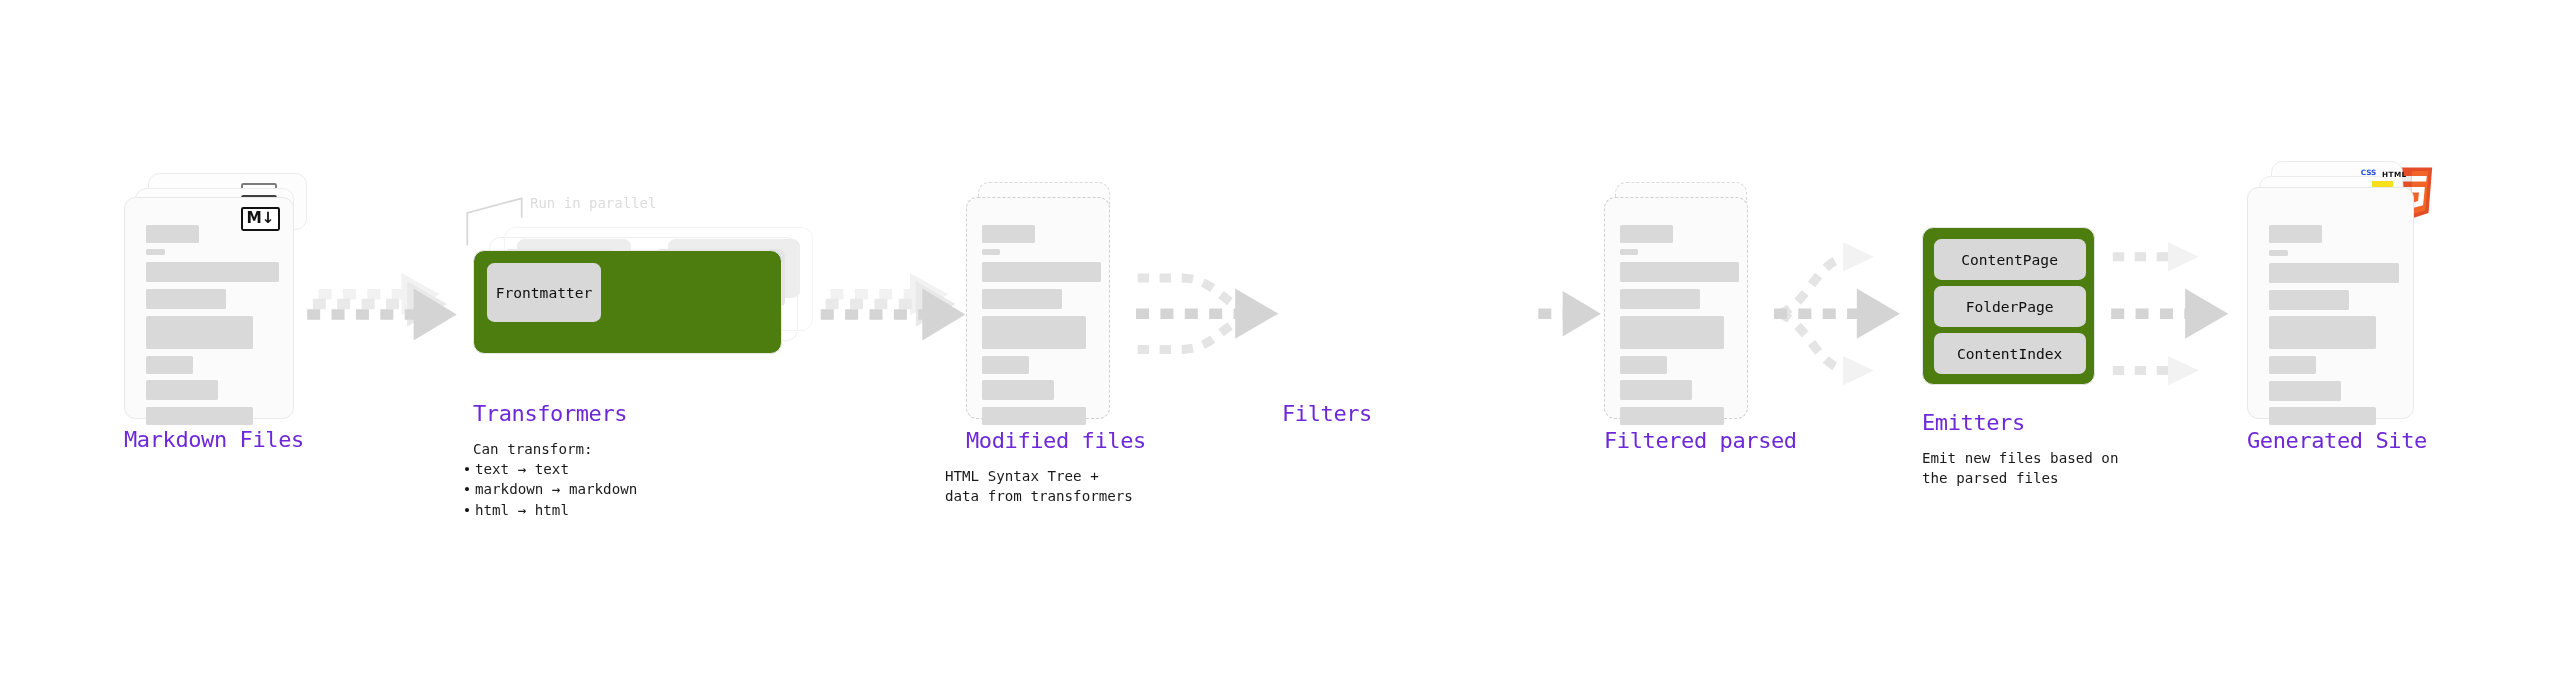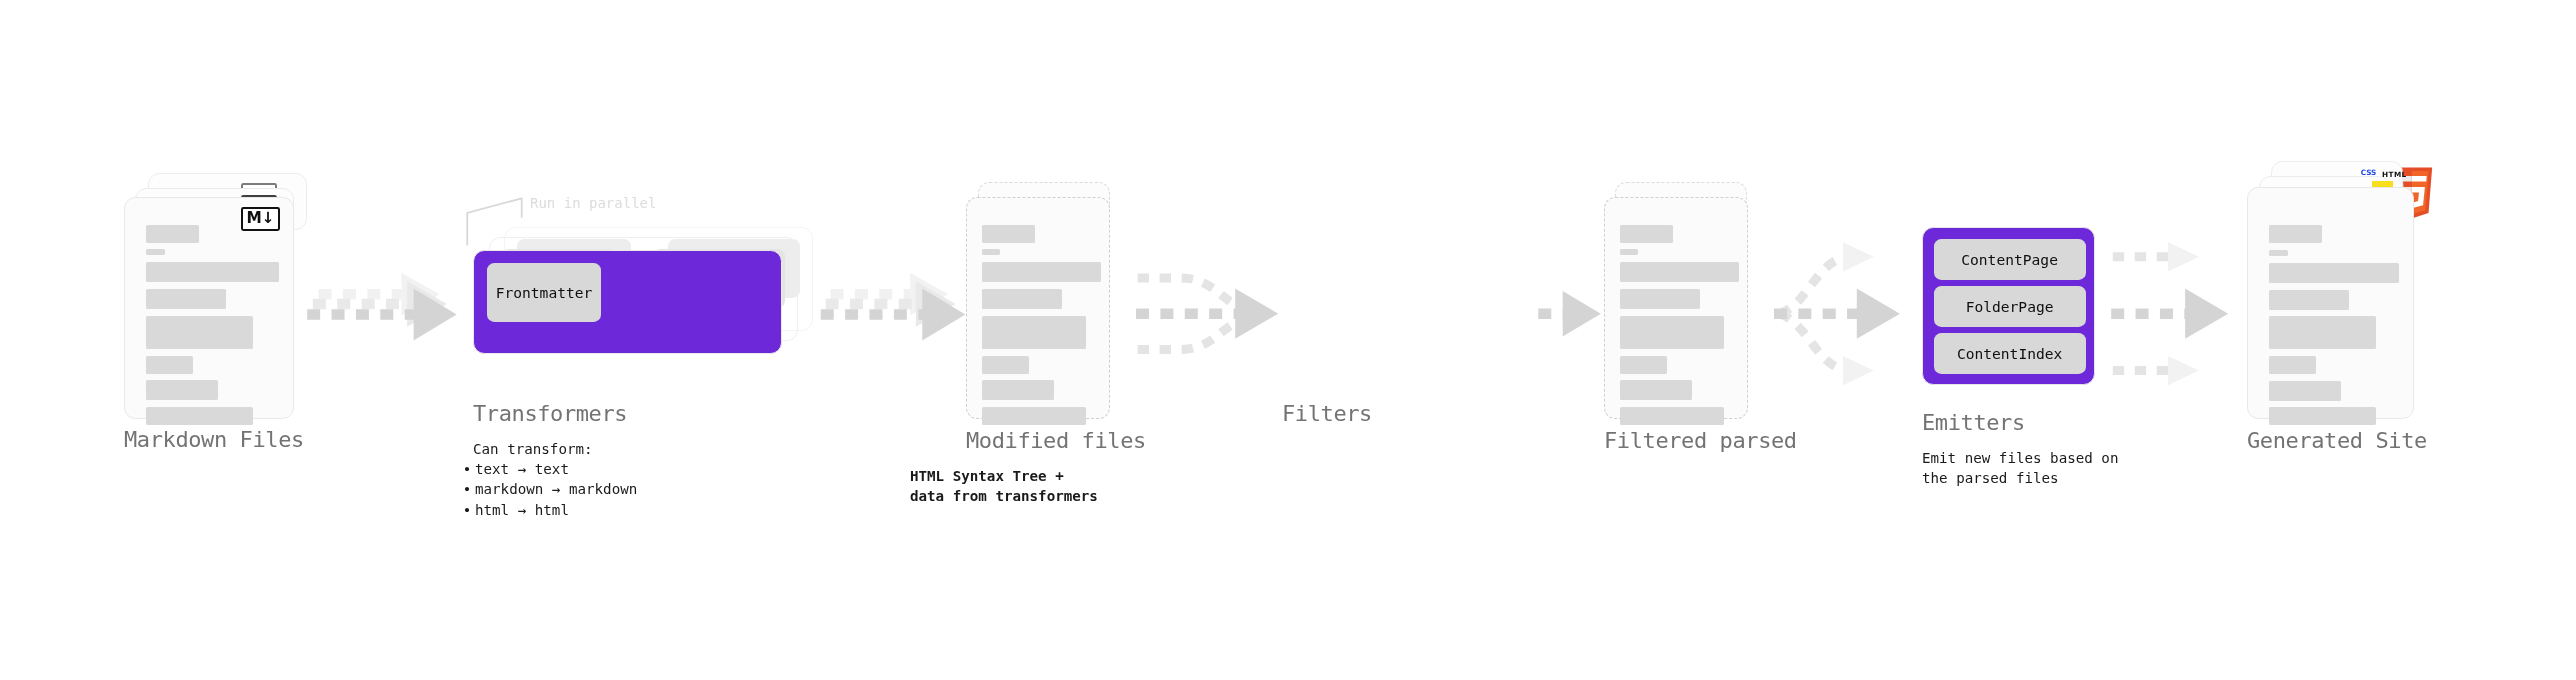--- a/index.html
+++ b/index.html
@@ -38,21 +38,21 @@
     position: absolute;
     background: #d9d9d9;
     border-radius: 1.6px;
   }
 
   
   .cap-title {
     position: absolute;
     font-size: 22px;
     letter-spacing: -0.4px;
-    color: #737373;
+    color: #6d28d9;
     white-space: nowrap;
   }
   .cap-sub {
     position: absolute;
     font-size: 14.2px;
     line-height: 20.3px;
     color: #1a1a1a;
     white-space: pre-line;
   }
   .cap-list {
@@ -72,21 +72,21 @@
     position: absolute;
     left: -12.2px;
     top: 0;
   }
 
   
   .stagebox {
     position: absolute;
     border: 1.6px solid #e5e5e5;
     border-radius: 11.4px;
-    background: #6d28d9;
+    background: #4d7c0f;
     box-sizing: border-box;
   }
   .chip {
     position: absolute;
     background: #d8d8d8;
     border-radius: 7.3px;
     display: flex;
     align-items: center;
     justify-content: center;
     font-size: 14.6px;
@@ -294,42 +294,42 @@
     <div class="doc-line" style="left:14.6px; top:27px;  width:53px;  height:18px;"></div>
     <div class="doc-line" style="left:14.6px; top:51px;  width:18.7px;  height:5.7px;"></div>
     <div class="doc-line" style="left:14.6px; top:64px;  width:119px; height:20.3px;"></div>
     <div class="doc-line" style="left:14.6px; top:91px; width:80px;  height:20.3px;"></div>
     <div class="doc-line" style="left:14.6px; top:118px; width:104px; height:33px;"></div>
     <div class="doc-line" style="left:14.6px; top:158px; width:47px;  height:18px;"></div>
     <div class="doc-line" style="left:14.6px; top:182px; width:72px;  height:20.3px;"></div>
     <div class="doc-line" style="left:14.6px; top:209px; width:104px; height:18px;"></div>
   </div>
   <div class="cap-title" style="left:966px; top:428px;">Modified files</div>
-  <div class="cap-sub" style="left:910px; top:466px;font-weight:bold;">HTML Syntax Tree +
+  <div class="cap-sub" style="left:945px; top:466px;">HTML Syntax Tree +
 data from transformers</div>
 
   <div class="cap-title" style="left:1282px; top:401px;">Filters</div>
 
   <div class="doc dotted" style="left:1615px; top:182px; width:132px; height:49px; border-color:#dbdbdb; background:#fcfcfc;"></div>
   <div class="doc dotted" style="left:1604px; top:197px; width:144px; height:222px; border-color:#d0d0d0;">
     <div class="doc-line" style="left:14.6px; top:27px;  width:53px;  height:18px;"></div>
     <div class="doc-line" style="left:14.6px; top:51px;  width:18.7px;  height:5.7px;"></div>
     <div class="doc-line" style="left:14.6px; top:64px;  width:119px; height:20.3px;"></div>
     <div class="doc-line" style="left:14.6px; top:91px; width:80px;  height:20.3px;"></div>
     <div class="doc-line" style="left:14.6px; top:118px; width:104px; height:33px;"></div>
     <div class="doc-line" style="left:14.6px; top:158px; width:47px;  height:18px;"></div>
     <div class="doc-line" style="left:14.6px; top:182px; width:72px;  height:20.3px;"></div>
     <div class="doc-line" style="left:14.6px; top:209px; width:104px; height:18px;"></div>
   </div>
   <div class="cap-title" style="left:1604px; top:428px;">Filtered parsed</div>
 
   <div class="stagebox" style="left:1922px; top:227px; width:173px; height:158px; border-color:#e6e6e6;">
     <div class="chip" style="left:10.6px; top:10.6px; width:152px; height:41px;">ContentPage</div>
     <div class="chip" style="left:10.6px; top:58px; width:152px; height:41px;">FolderPage</div>
-    <div class="chip" style="left:10.6px; top:105px; width:152px; height:41px;">ContentIndex</div>
+    <div class="chip" style="left:10.6px; top:105px; width:152px; height:41px;border-radius:7px;">ContentIndex</div>
   </div>
   <div class="cap-title" style="left:1922px; top:410px;">Emitters</div>
   <div class="cap-sub" style="left:1922px; top:448px;">Emit new files based on
 the parsed files</div>
 
   <div class="doc" style="left:2271px; top:161px; width:132px; height:39px; background:#fdfdfd; border-color:#ececec;"></div>
   <div class="css-badge" style="left:2357px; top:169px; width:23px; height:14.6px; font-size:7.3px;">
     <span>CSS</span>
     <i style="height:3.3px; margin-top:1.6px;"></i>
   </div>

